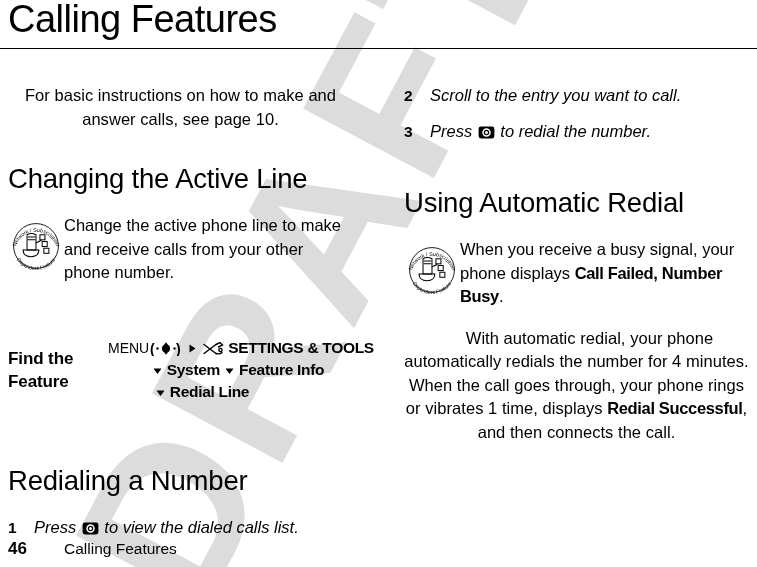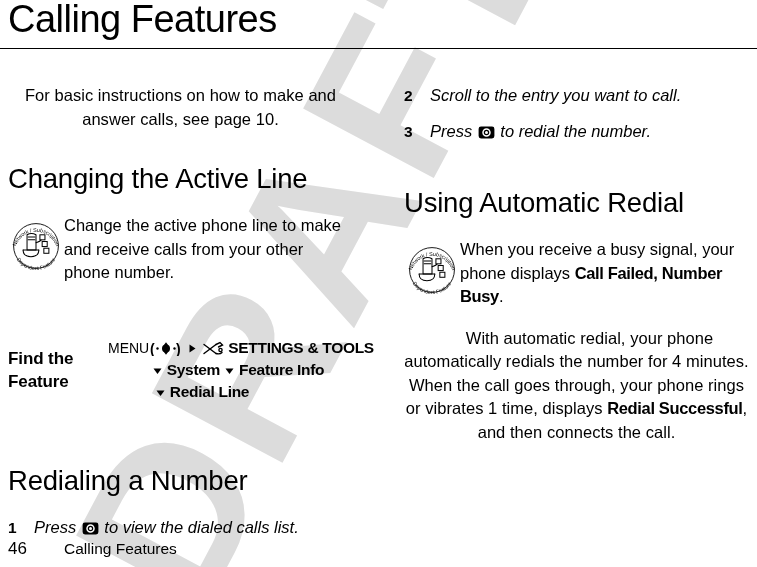--- a/index.html
+++ b/index.html
@@ -165,21 +165,21 @@
   
   .footer {
     position: absolute;
     left: 8px;
     bottom: 8px;
     display: flex;
     align-items: baseline;
   }
   .folio {
     font-size: 17px;
-    font-weight: 400;
+    font-weight: 700;
     width: 56px;
     flex: 0 0 56px;
   }
   .footer-title {
     font-size: 15.5px;
     font-weight: 400;
   }
 
   .sp-12 { height: 12px; }
   .sp-18 { height: 18px; }

